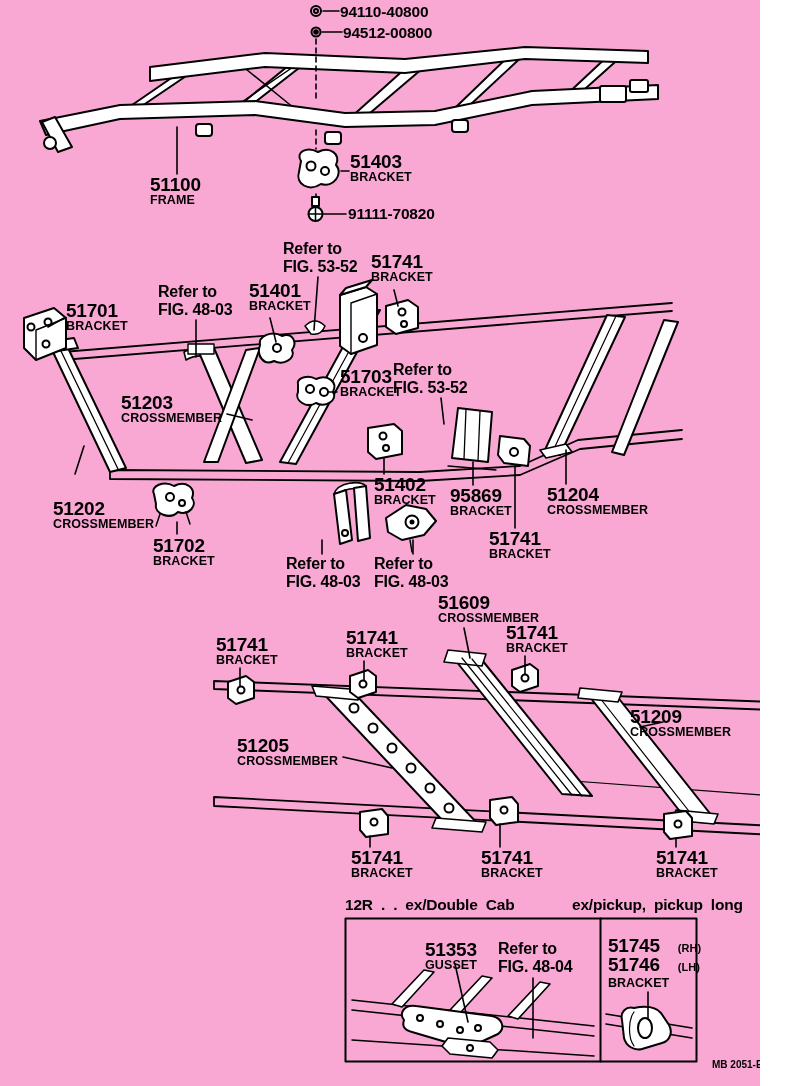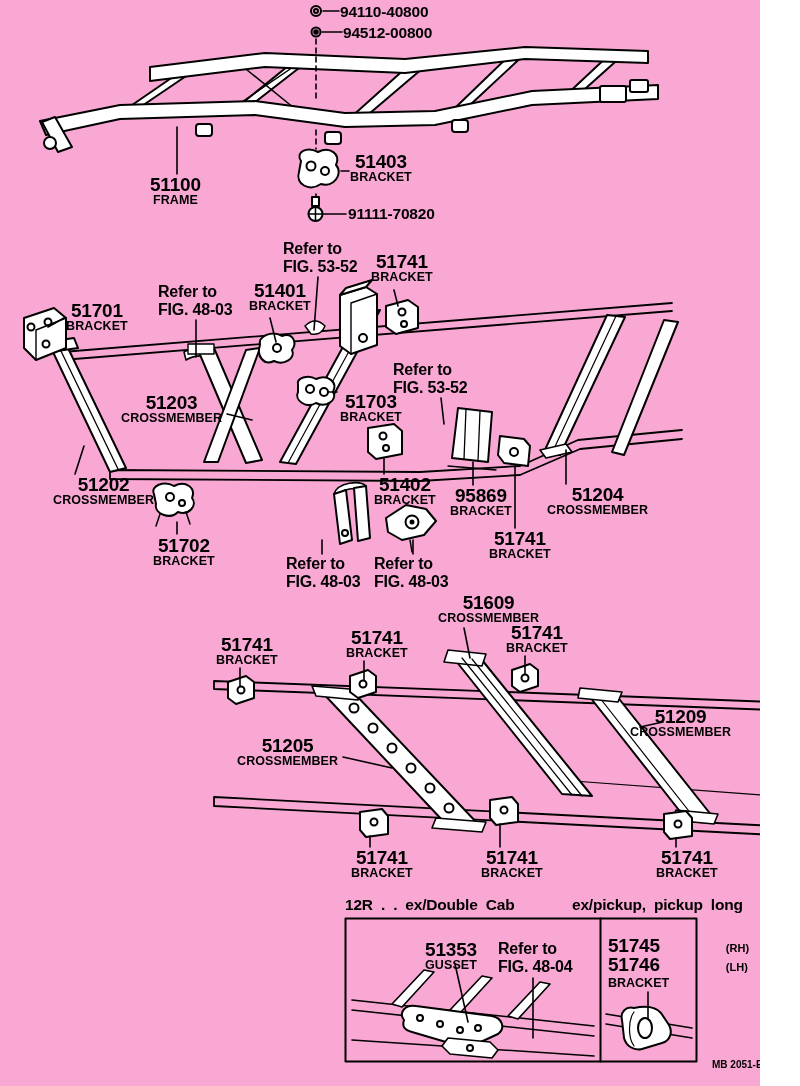--- a/index.html
+++ b/index.html
@@ -1,29 +1,29 @@
 <!DOCTYPE html>
 <html><head>
 <meta charset="utf-8">
 <style>
   html,body{margin:0;padding:0;background:#fff;}
   .page{position:relative;width:760px;height:1086px;background:#f9a8d4;
         font-family:"Liberation Sans",sans-serif;color:#000;overflow:hidden;}
   svg.art{position:absolute;left:0;top:0;z-index:1;}
   .lbl,.ref,.fast,.hdr,.footer{position:absolute;z-index:2;font-weight:bold;white-space:nowrap;color:#000;}
-  .lbl{line-height:1.02;letter-spacing:-0.2px;text-align:center;}
+  .lbl{line-height:1.02;letter-spacing:-0.2px;}
   .lbl .no{display:block;font-size:19px;}
   .lbl .nm{display:block;font-size:12.5px;letter-spacing:0.1px;}
   .ref{font-size:16px;line-height:1.12;letter-spacing:-0.2px;}
   .ref span{display:block;}
   .fast{font-size:15.5px;letter-spacing:-0.2px;}
   .hdr{font-size:15.5px;word-spacing:4px;letter-spacing:-0.2px;}
   .rhlh .row{display:flex;align-items:baseline;gap:18px;line-height:1.02;}
   .rhlh .no{font-size:19px;letter-spacing:-0.2px;}
-  .rhlh .side{font-size:11px;margin-left:48px;}
+  .rhlh .side{font-size:11px;}
   .rhlh .bknm{display:block;font-size:12.5px;margin-top:1px;}
   .footer{font-size:10px;letter-spacing:0;}
 </style>
 </head>
 <body>
 
 <div class="page">
 
 <svg class="art" width="800" height="1086" viewBox="0 0 800 1086" fill="none" stroke="#000" stroke-width="2" stroke-linejoin="round" stroke-linecap="round">
 
@@ -293,29 +293,29 @@
   <span class="nm">BRACKET</span>
 </div>
 <div class="lbl" style="left:66px;top:301px">
   <span class="no">51701</span>
   <span class="nm">BRACKET</span>
 </div>
 <div class="lbl" style="left:121px;top:393px">
   <span class="no">51203</span>
   <span class="nm">CROSSMEMBER</span>
 </div>
-<div class="lbl" style="left:340px;top:392px">
+<div class="lbl" style="left:340px;top:367px">
   <span class="no">51703</span>
   <span class="nm">BRACKET</span>
 </div>
 <div class="ref" style="left:393px;top:361px">
   <span>Refer to</span>
   <span>FIG. 53-52</span>
 </div>
-<div class="lbl" style="left:53px;top:475px">
+<div class="lbl" style="left:53px;top:499px">
   <span class="no">51202</span>
   <span class="nm">CROSSMEMBER</span>
 </div>
 <div class="lbl" style="left:374px;top:475px">
   <span class="no">51402</span>
   <span class="nm">BRACKET</span>
 </div>
 <div class="lbl" style="left:450px;top:486px">
   <span class="no">95869</span>
   <span class="nm">BRACKET</span>

